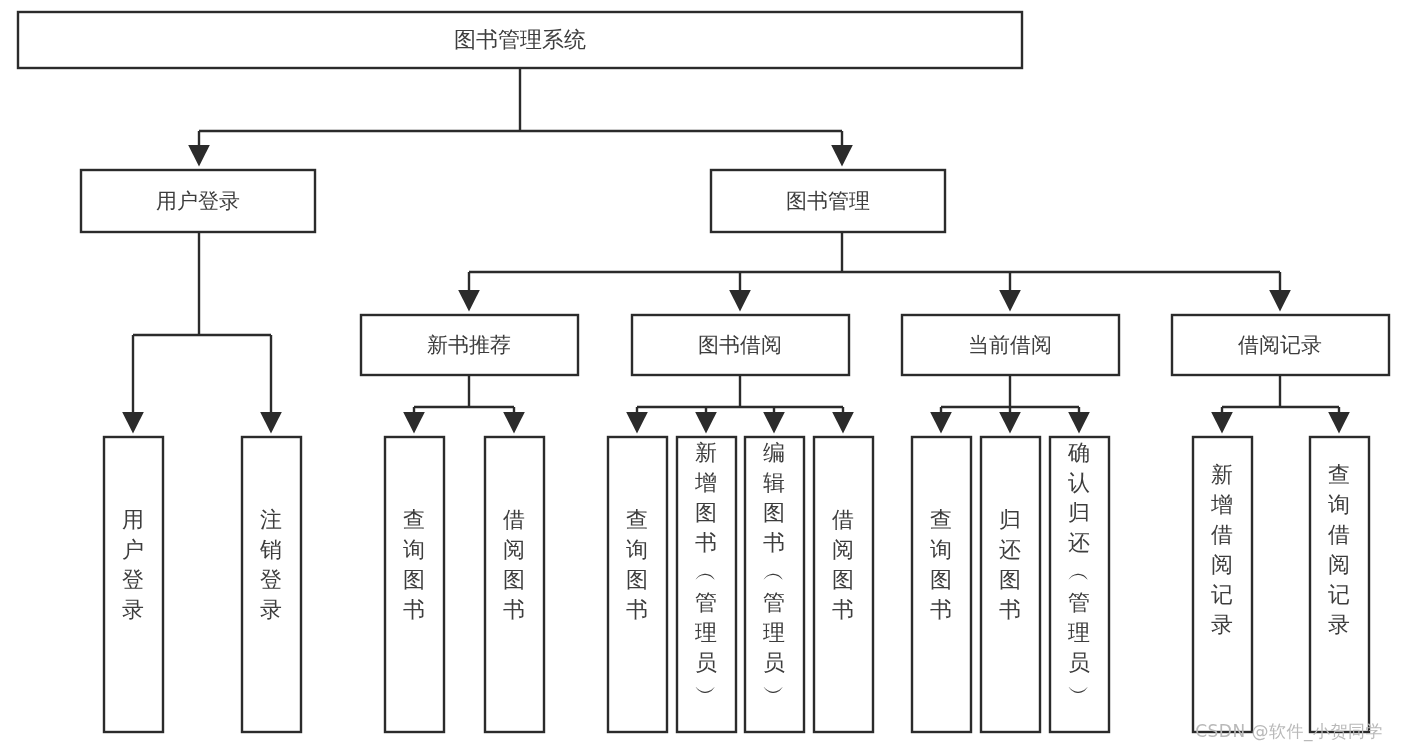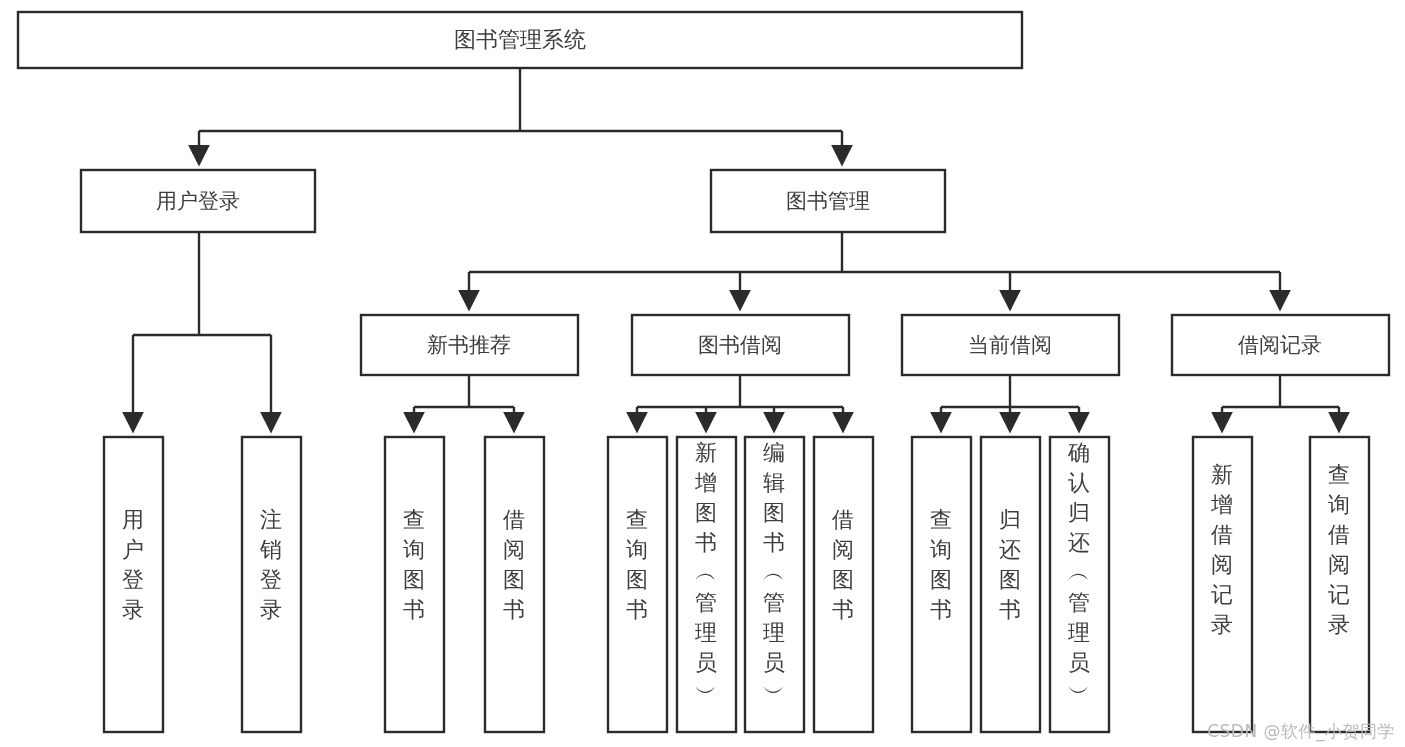--- a/index.html
+++ b/index.html
@@ -46,21 +46,21 @@
     font-size: 22px;
     text-anchor: middle;
   }
   .link {
     stroke: #2b2b2b;
     stroke-width: 2.4;
     fill: none;
   }
   .watermark {
     position: absolute;
-    right: 10px;
+    right: 22px;
     bottom: 4px;
     font-family: "DejaVu Sans", "Liberation Sans", sans-serif;
     font-size: 17px;
     color: #b9b9b9;
     letter-spacing: 0.5px;
     white-space: nowrap;
     pointer-events: none;
   }
 </style>
 </head>

